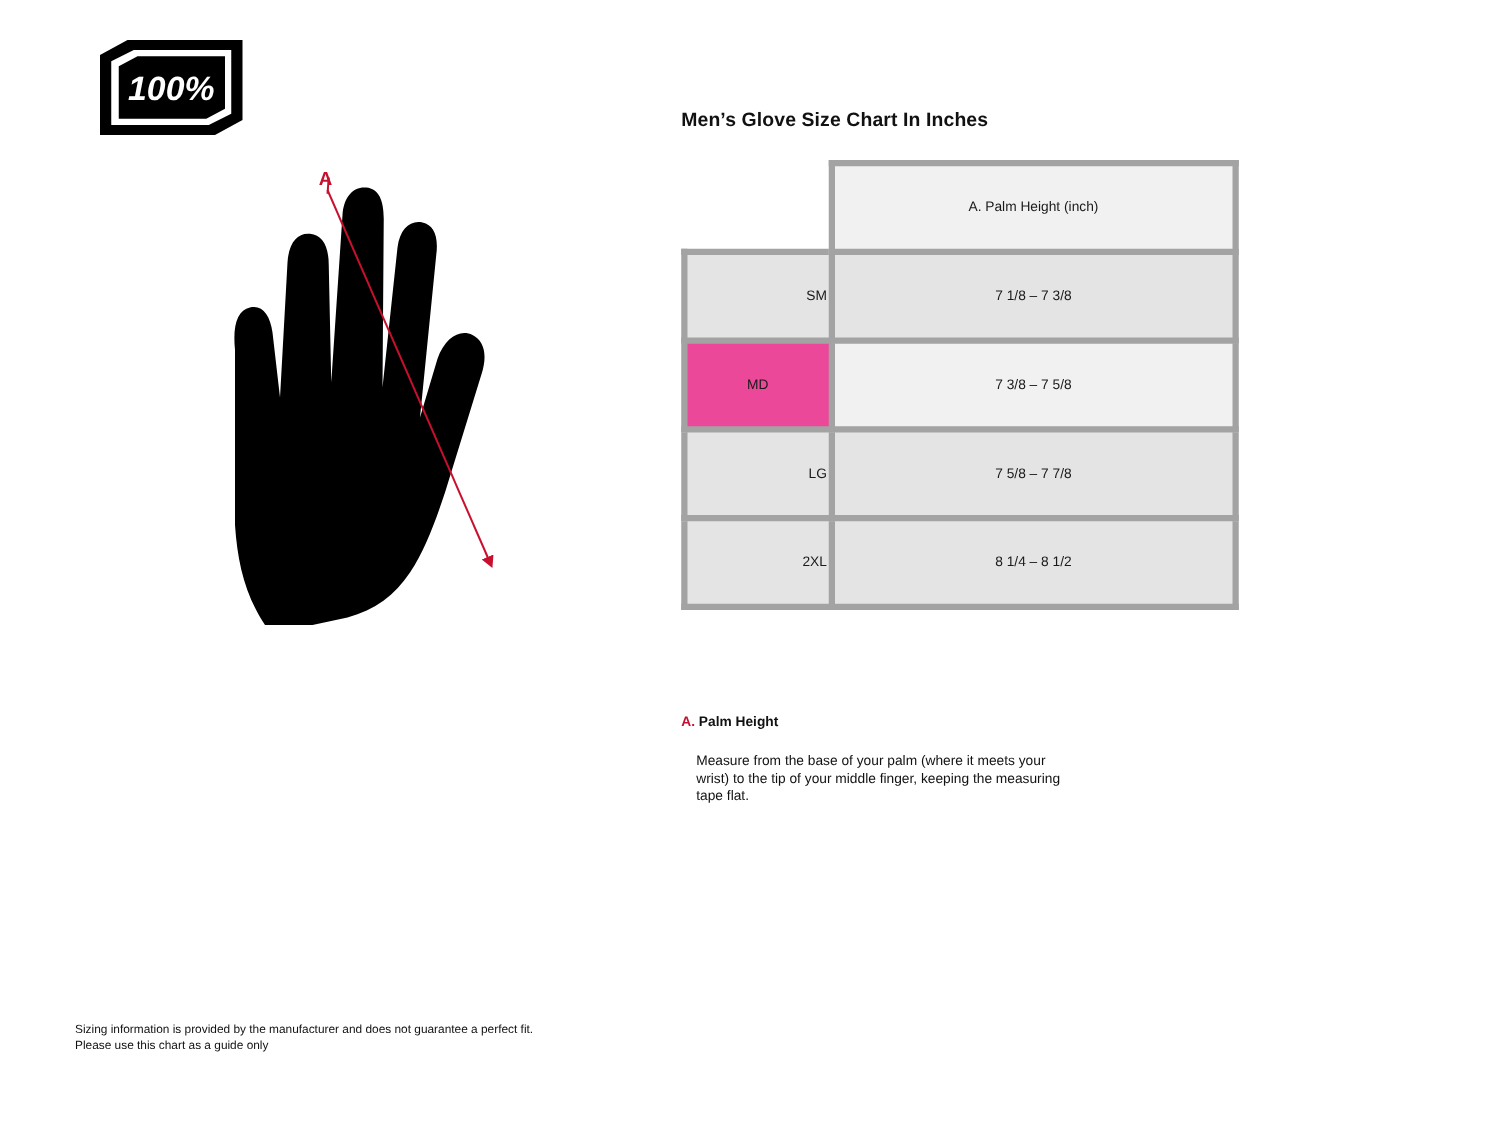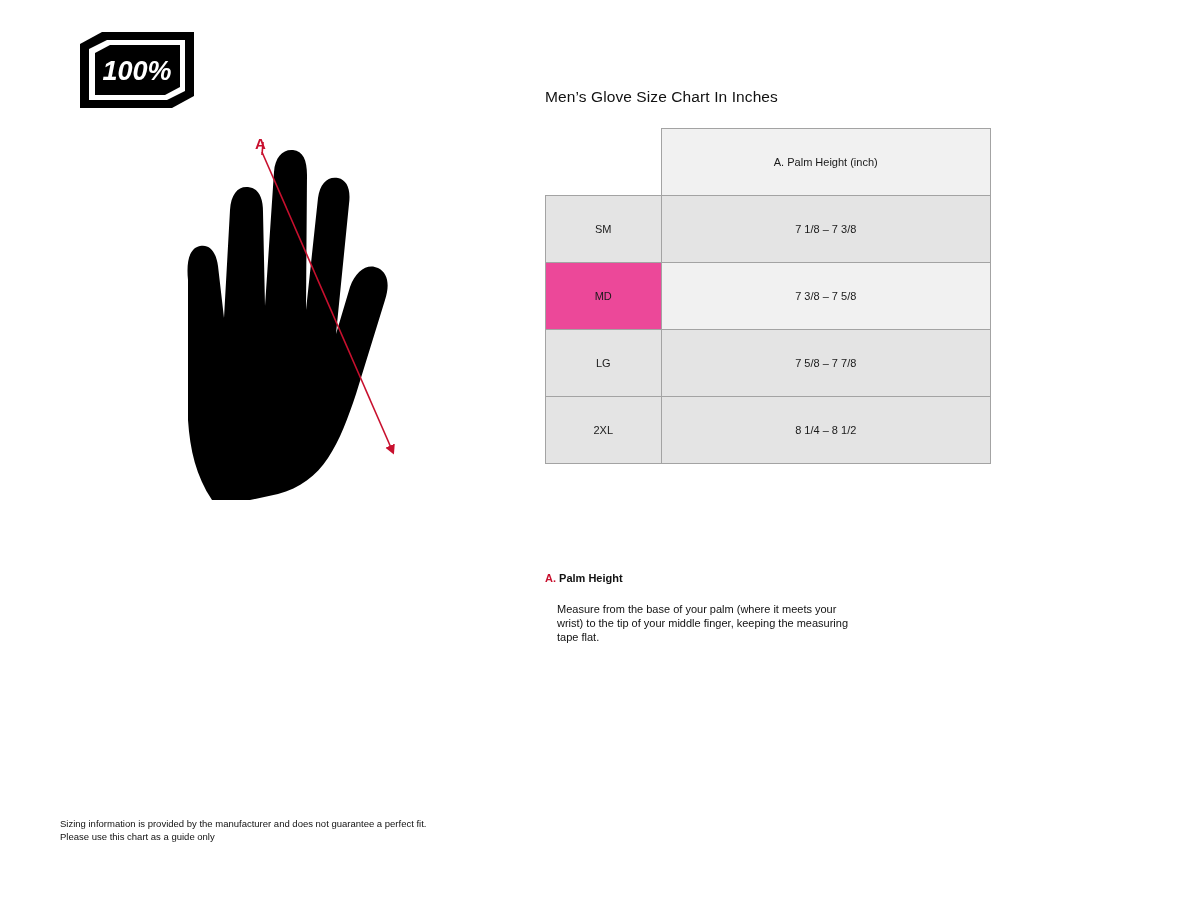--- a/index.html
+++ b/index.html
@@ -45,34 +45,34 @@
 
   
   .right-col {
     position: absolute;
     left: 545px;
     top: 88px;
     width: 600px;
   }
   .chart-title {
     font-size: 15.5px;
-    font-weight: normal;
+    font-weight: bold;
     color: #111;
     margin: 0 0 22px 0;
     letter-spacing: .1px;
   }
 
   table.size-table {
     border-collapse: collapse;
     width: 446px;
     table-layout: fixed;
   }
   table.size-table th,
   table.size-table td {
-    border: 1px solid #a3a3a3;
+    border: 5px solid #a3a3a3;
     font-size: 11px;
     font-weight: normal;
     color: #1a1a1a;
     text-align: center;
     height: 64px;
     vertical-align: middle;
   }
   table.size-table thead th.corner {
     background: #ffffff;
     border: none;
@@ -86,21 +86,21 @@
     width: 113px;
     font-size: 11px;
   }
   tr.row-shade th.size-cell,
   tr.row-shade td.val-cell { background: #e6e6e6; }
   tr.row-plain th.size-cell,
   tr.row-plain td.val-cell { background: #f1f1f1; }
   tr.row-plain td.val-cell { background: #f1f1f1; }
   tr.row-shade td.val-cell { background: #e4e4e4; }
   tr.row-plain th.size-cell { background: #ec4899; }
-  tr.row-shade th.size-cell { background: #e4e4e4; }
+  tr.row-shade th.size-cell { background: #e4e4e4; text-align: right; }
 
   
   .howto {
     position: absolute;
     left: 545px;
     top: 572px;
     width: 330px;
   }
   .howto h2 {
     font-size: 14.5px;

